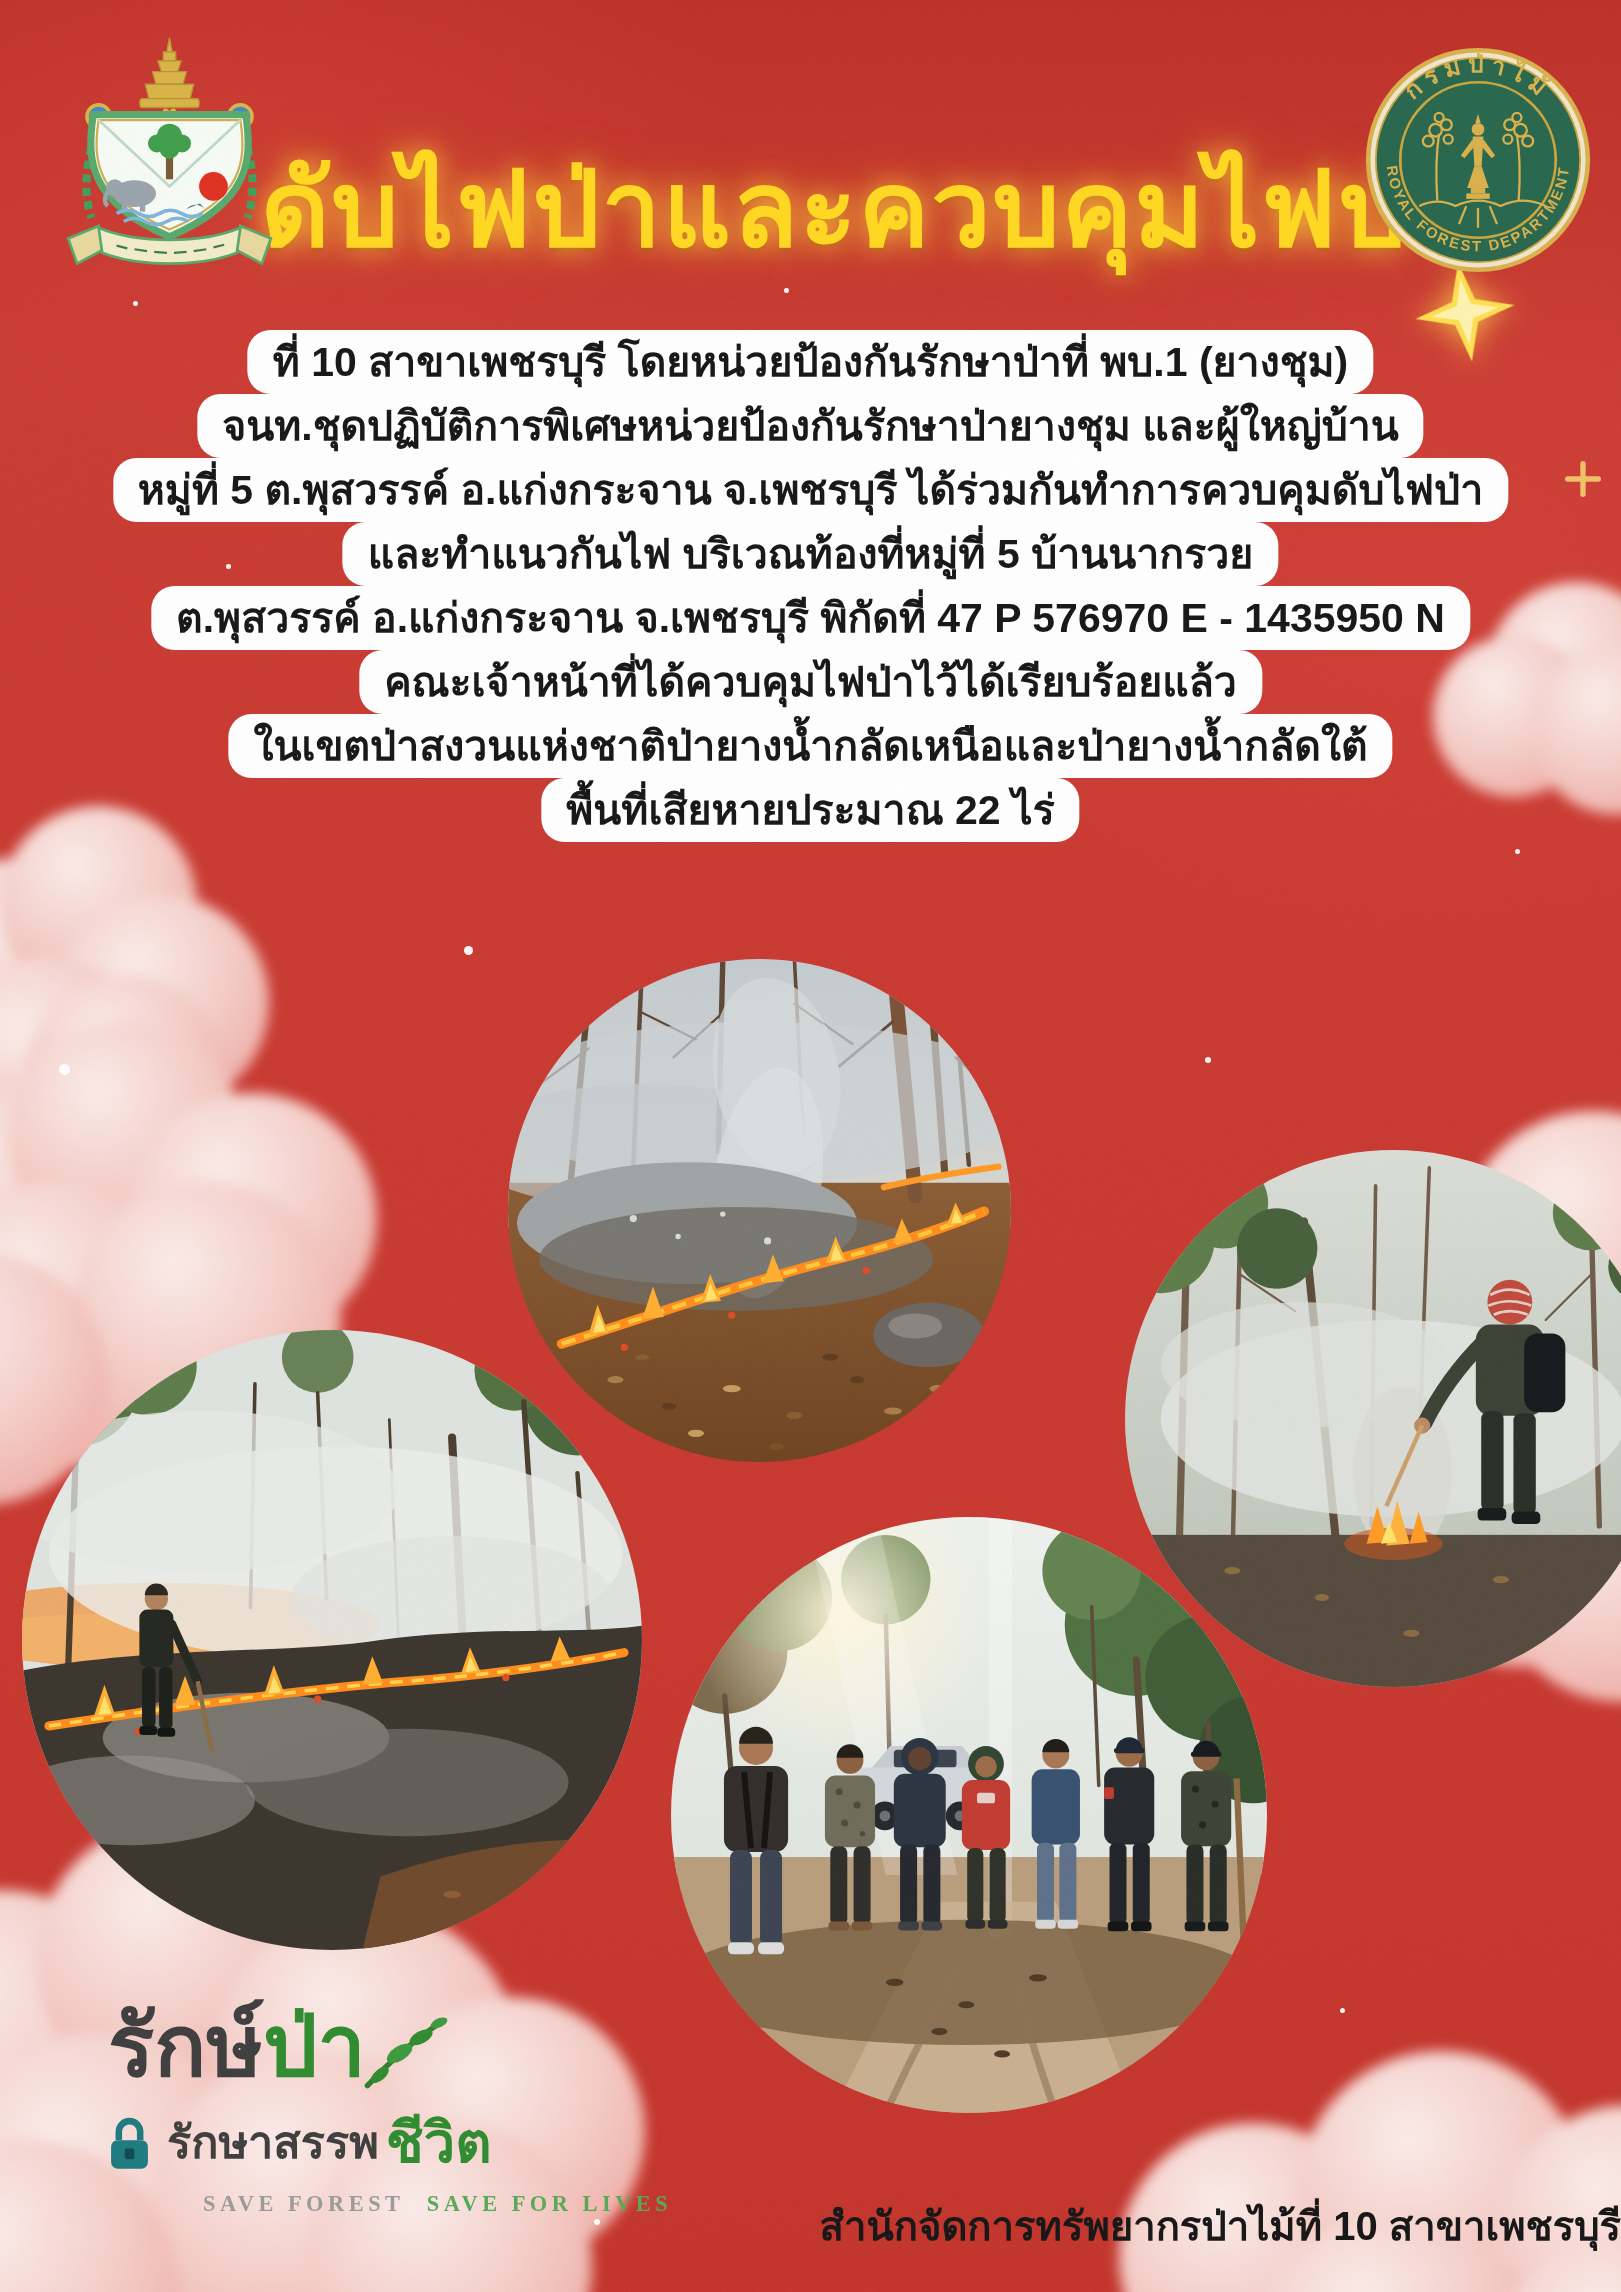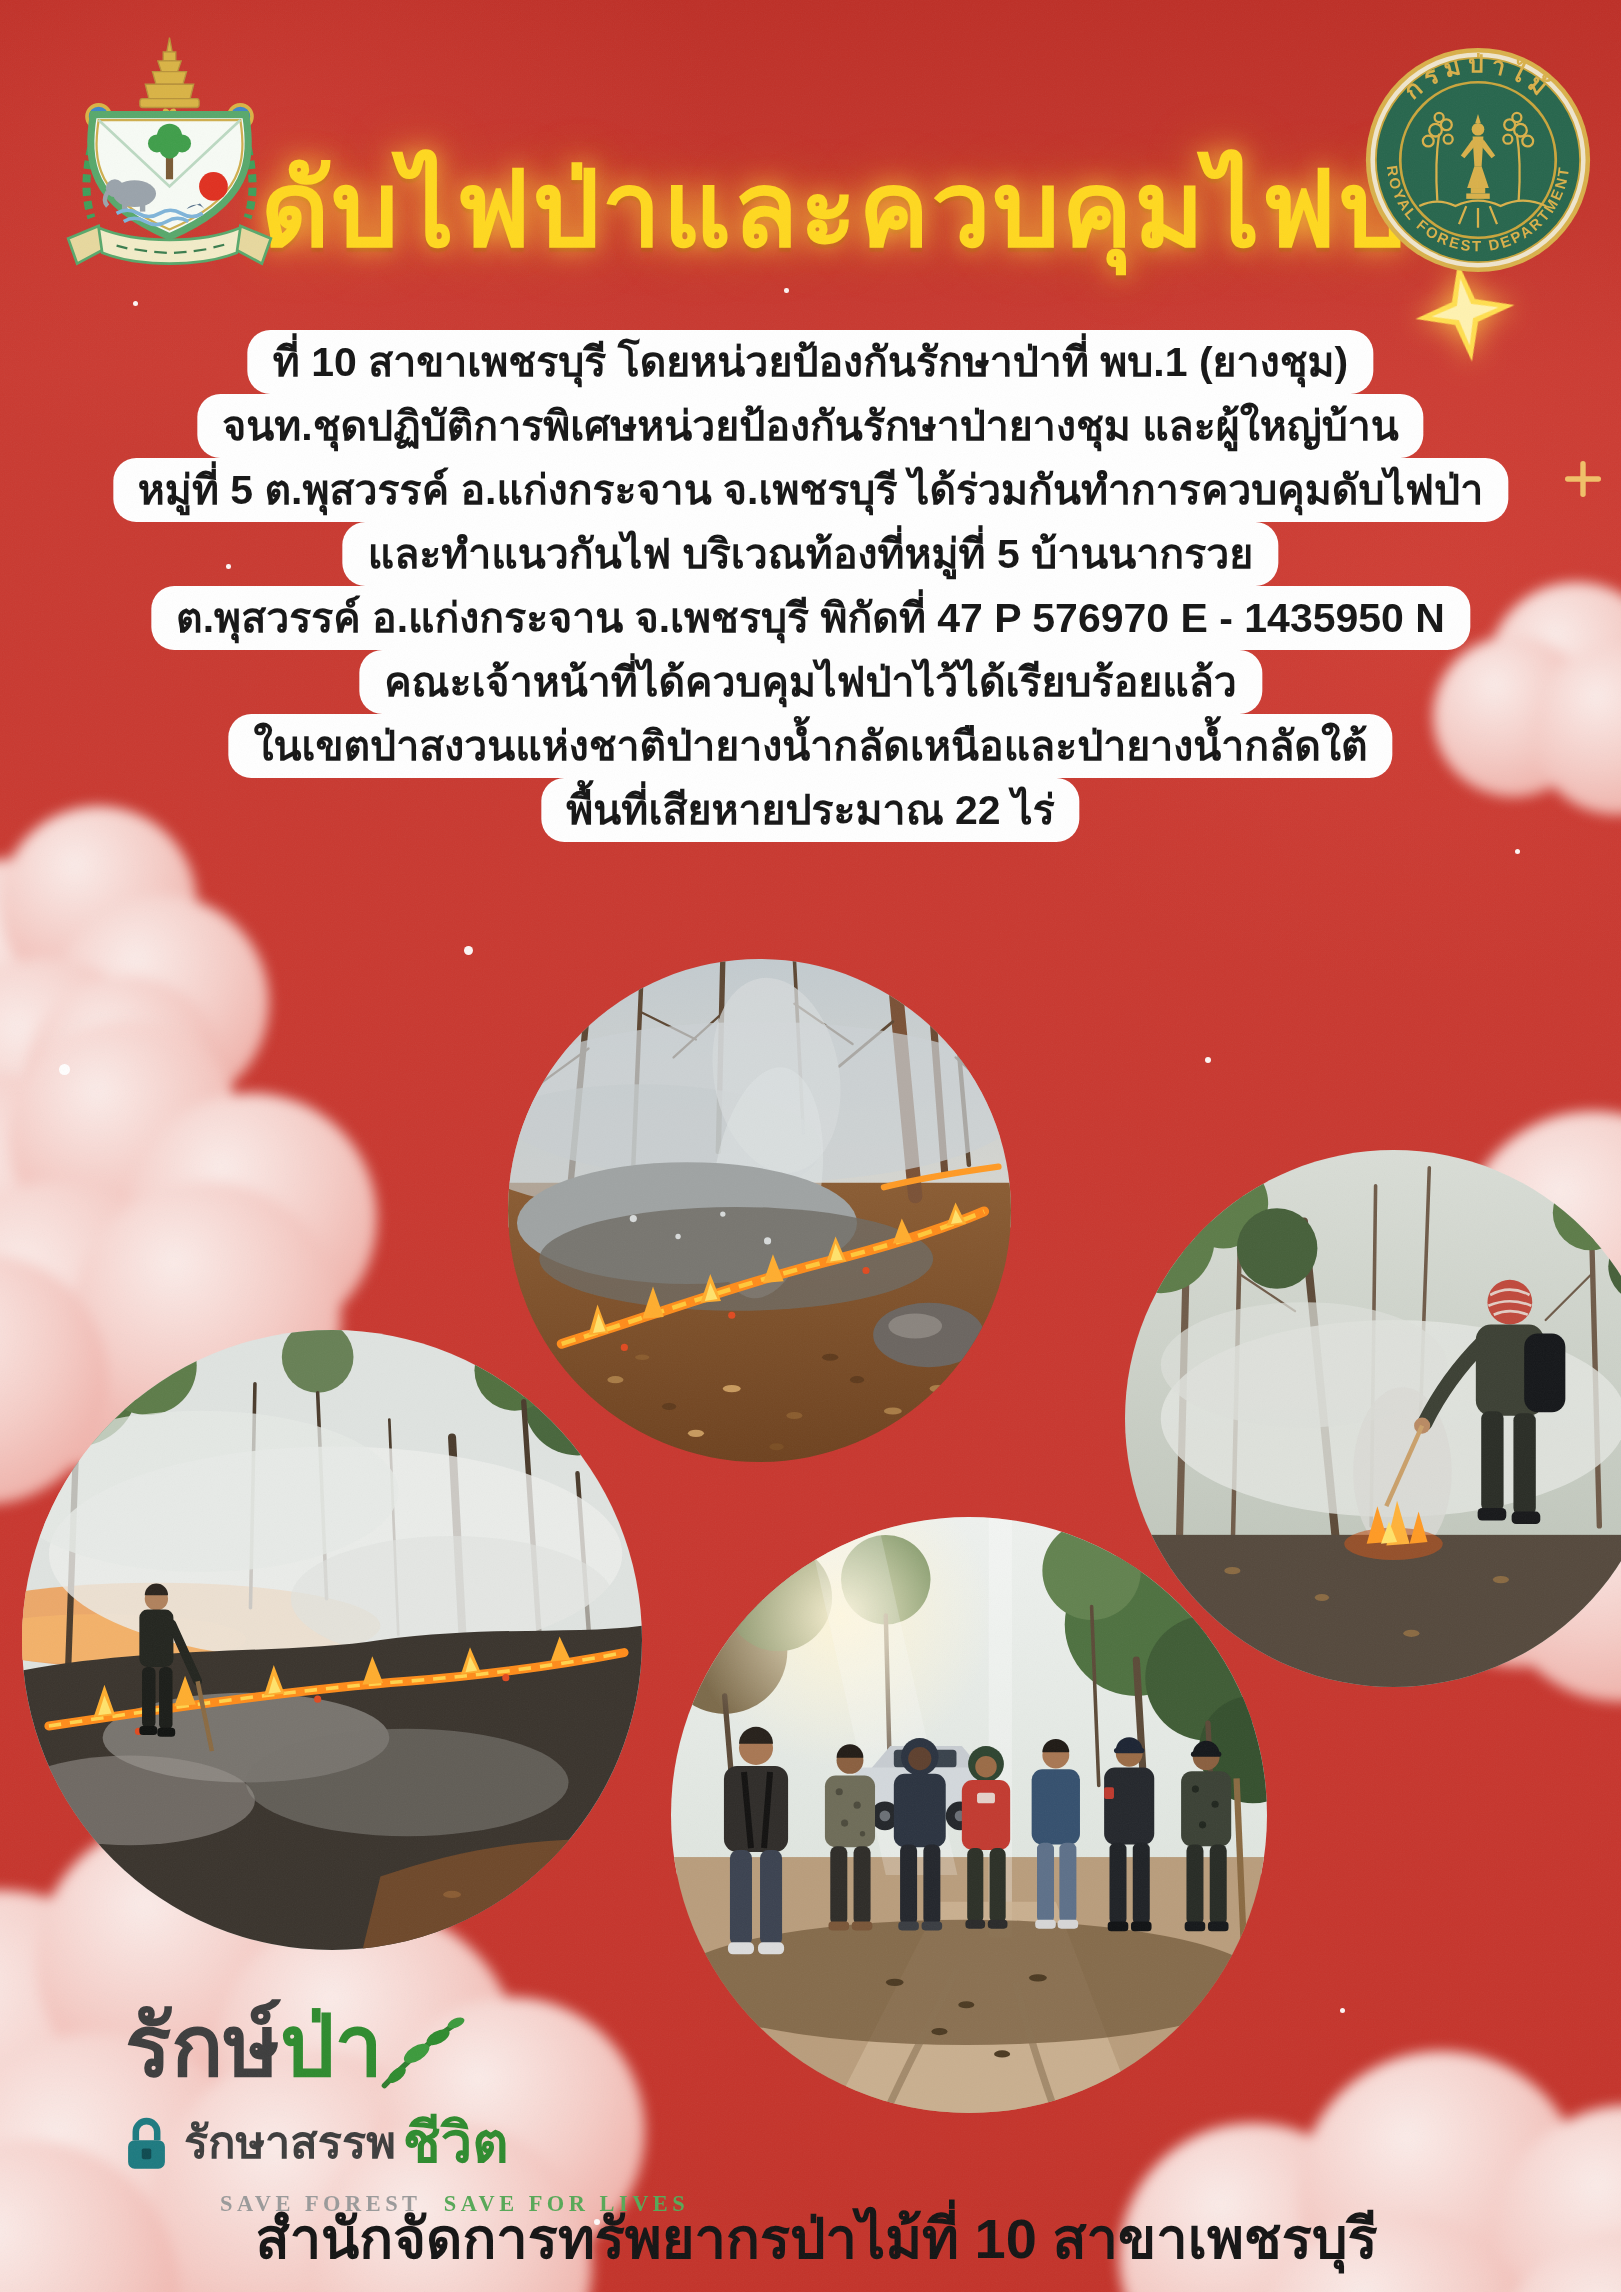--- a/index.html
+++ b/index.html
@@ -32,33 +32,33 @@
   
   .report{position:absolute;top:330px;left:50%;transform:translateX(-50%);
     display:flex;flex-direction:column;align-items:center;z-index:3;}
   .report-line{
     background:#ffffff;color:#151515;font-weight:700;font-size:41px;line-height:64px;
     padding:0 25px;border-radius:23px;white-space:nowrap;text-align:center;
   }
   
   .photo{position:absolute;z-index:3;}
   
-  .campaign{position:absolute;left:125px;top:2003px;z-index:4;}
+  .campaign{position:absolute;left:108px;top:2003px;z-index:4;}
   .camp-row1{display:flex;align-items:flex-end;font-weight:800;font-size:86px;line-height:1.02;}
   .camp-dark{color:#3d3d3d;}
   .camp-green{color:#2e8b2e;}
   .camp-row2{display:flex;align-items:center;margin-top:7.2px;}
   .camp-row2 .t1{font-weight:800;font-size:45px;color:#3d3d3d;margin-left:16px;}
   .camp-row2 .t2{font-weight:800;font-size:56px;color:#2e8b2e;margin-left:7px;}
   .camp-row3{margin-top:3.6px;margin-left:95px;font-weight:700;font-size:22.4px;letter-spacing:4.5px;font-family:Liberation Serif, serif;}
   .camp-row3 .g1{color:#9a9a9a;}
   .camp-row3 .g2{color:#57a857;margin-left:12.5px;}
   
-  .footer{position:absolute;left:12px;right:0;top:2194px;text-align:center;z-index:4;
-    font-size:56px;font-weight:800;color:#141414;white-space:nowrap;}
+  .footer{position:absolute;left:12px;right:0;top:2194px;text-align:right;z-index:4;
+    font-size:40px;font-weight:800;color:#141414;white-space:nowrap;}
   
   .grain{position:absolute;left:0;top:0;z-index:9;pointer-events:none;}
 </style>
 </head>
 <body>
 
 <div class="page">
 
   <div class="cloud" style="left:-107px;top:752px;width:394px;height:358px;">
     <i style="left:0;top:107px;width:233px;height:233px;"></i>

